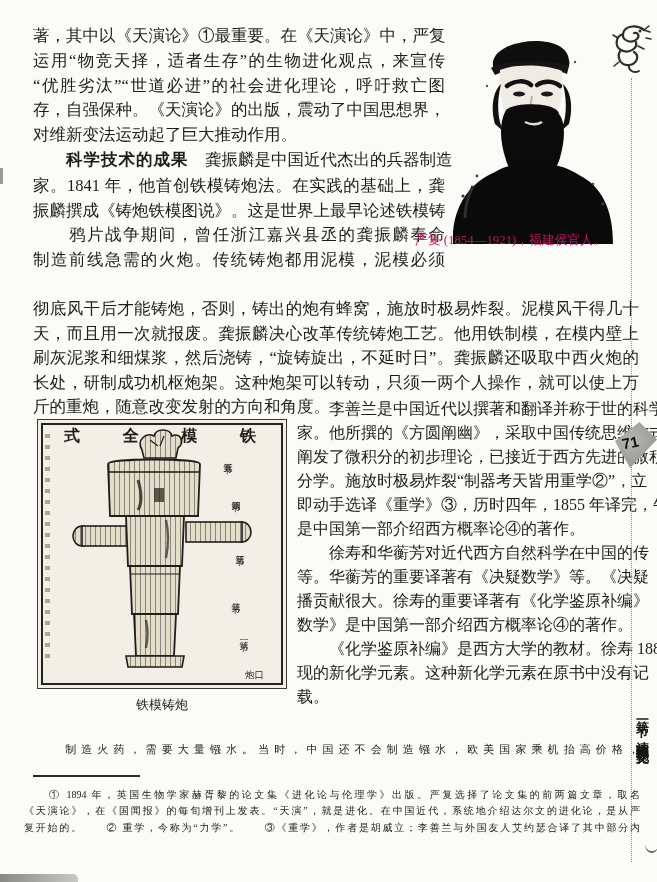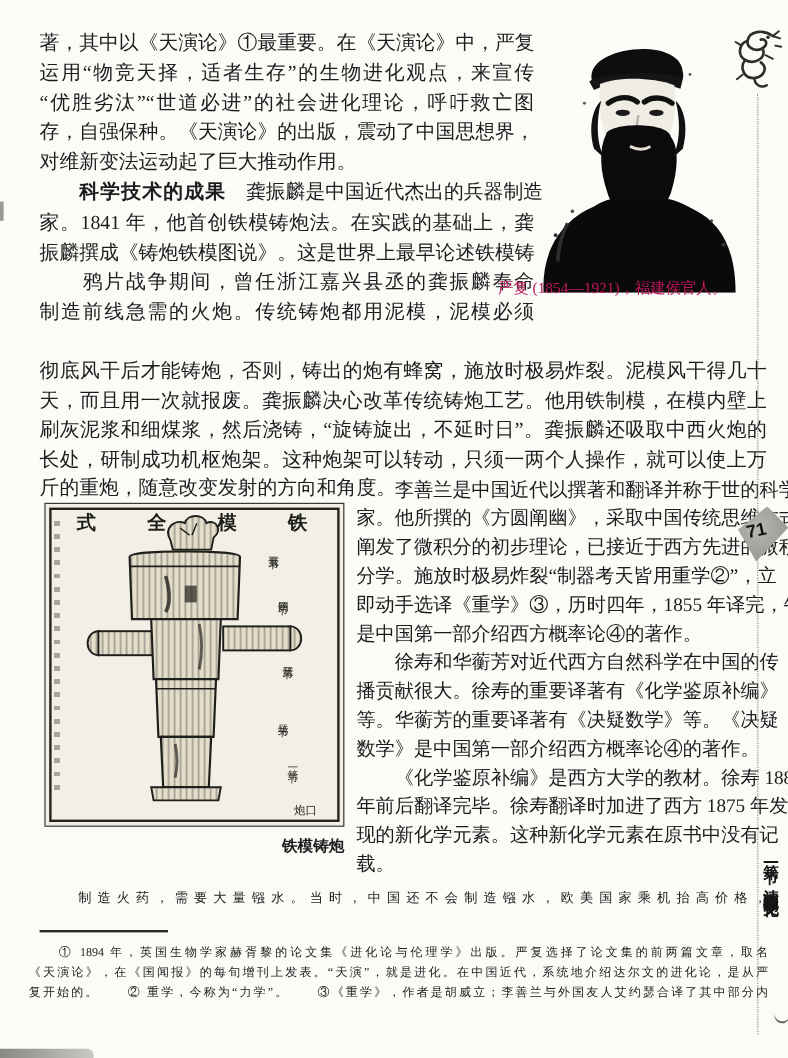--- a/index.html
+++ b/index.html
@@ -44,21 +44,21 @@
   }
   .fig-inner { position:absolute; left:3px; top:3px; right:3px; bottom:3px; border:2px solid #24241f; }
   .fig-title { position:absolute; left:26px; right:30px; top:6px; display:flex; justify-content:space-between;
                font-size:16px; font-weight:bold; color:#1d1d18; }
   .fig-label { position:absolute; writing-mode:vertical-rl; font-size:9px; color:#2a2a24; letter-spacing:1px; }
   .fl1 { right:52px; top:36px; } .fl2 { right:44px; top:74px; } .fl3 { right:40px; top:128px; }
   .fl4 { right:44px; top:176px; } .fl5 { right:36px; top:214px; }
   .fig-bottom-label { position:absolute; left:0; right:22px; bottom:6px; text-align:right; font-size:9.5px; color:#2a2a24; }
   .fig-leftstrip { position:absolute; left:7px; top:14px; width:5px; height:230px;
       background:repeating-linear-gradient(180deg,#6d685c 0 4px, rgba(0,0,0,0) 4px 11px); opacity:.55; }
-  .fig-caption { left:37px; top:696px; width:250px; text-align:right; font-size:13px; font-weight:bold;
+  .fig-caption { left:37px; top:696px; width:250px; text-align:center; font-size:13px; font-weight:normal;
                  font-family:"Liberation Sans", sans-serif; }
 
   
   .dragon { left:610px; top:22px; width:44px; height:54px; }
   .dotted-rule { left:631px; top:78px; height:784px; width:0; border-left:1px dotted #8f8f8b; }
   .page-tab {
     left:615px; top:422px; width:42px; height:46px;
     background:radial-gradient(circle at 40% 40%, #b7b7b1, #8e8e88);
     clip-path:polygon(0 42%, 58% 0, 100% 38%, 36% 100%);
   }
@@ -115,27 +115,26 @@
     <div class="para">
         <div class="line">　　李善兰是中国近代以撰著和翻译并称于世的科学</div>
         <div class="line">家。他所撰的《方圆阐幽》，采取中国传统思维方式，</div>
         <div class="line">阐发了微积分的初步理论，已接近于西方先进的微积</div>
         <div class="line">分学。施放时极易炸裂“制器考天皆用重学②”，立</div>
         <div class="line">即动手选译《重学》③，历时四年，1855 年译完，牛</div>
         <div class="line end">是中国第一部介绍西方概率论④的著作。</div>
       </div>
     <div class="para">
         <div class="line">　　徐寿和华蘅芳对近代西方自然科学在中国的传</div>
+        <div class="line">等。华蘅芳的重要译著有《决疑数学》等。《决疑</div>
         <div class="line">播贡献很大。徐寿的重要译著有《化学鉴原补编》</div>
-        <div class="line">等。华蘅芳的重要译著有《决疑数学》等。《决疑</div>
         <div class="line end">数学》是中国第一部介绍西方概率论④的著作。</div>
       </div>
     <div class="para">
         <div class="line">　　《化学鉴原补编》是西方大学的教材。徐寿 1880</div>
-        <div class="line">年前后翻译完毕。徐寿翻译时加进了西方 1875 年发</div>
         <div class="line">现的新化学元素。这种新化学元素在原书中没有记</div>
         <div class="line end">载。</div>
       </div>
   </section>
 
   <div class="abs p7line line">　　制造火药，需要大量镪水。当时，中国还不会制造镪水，欧美国家乘机抬高价格，</div>
 
   <div class="abs portrait">
     <svg width="178" height="218" viewBox="0 0 178 218">
 

